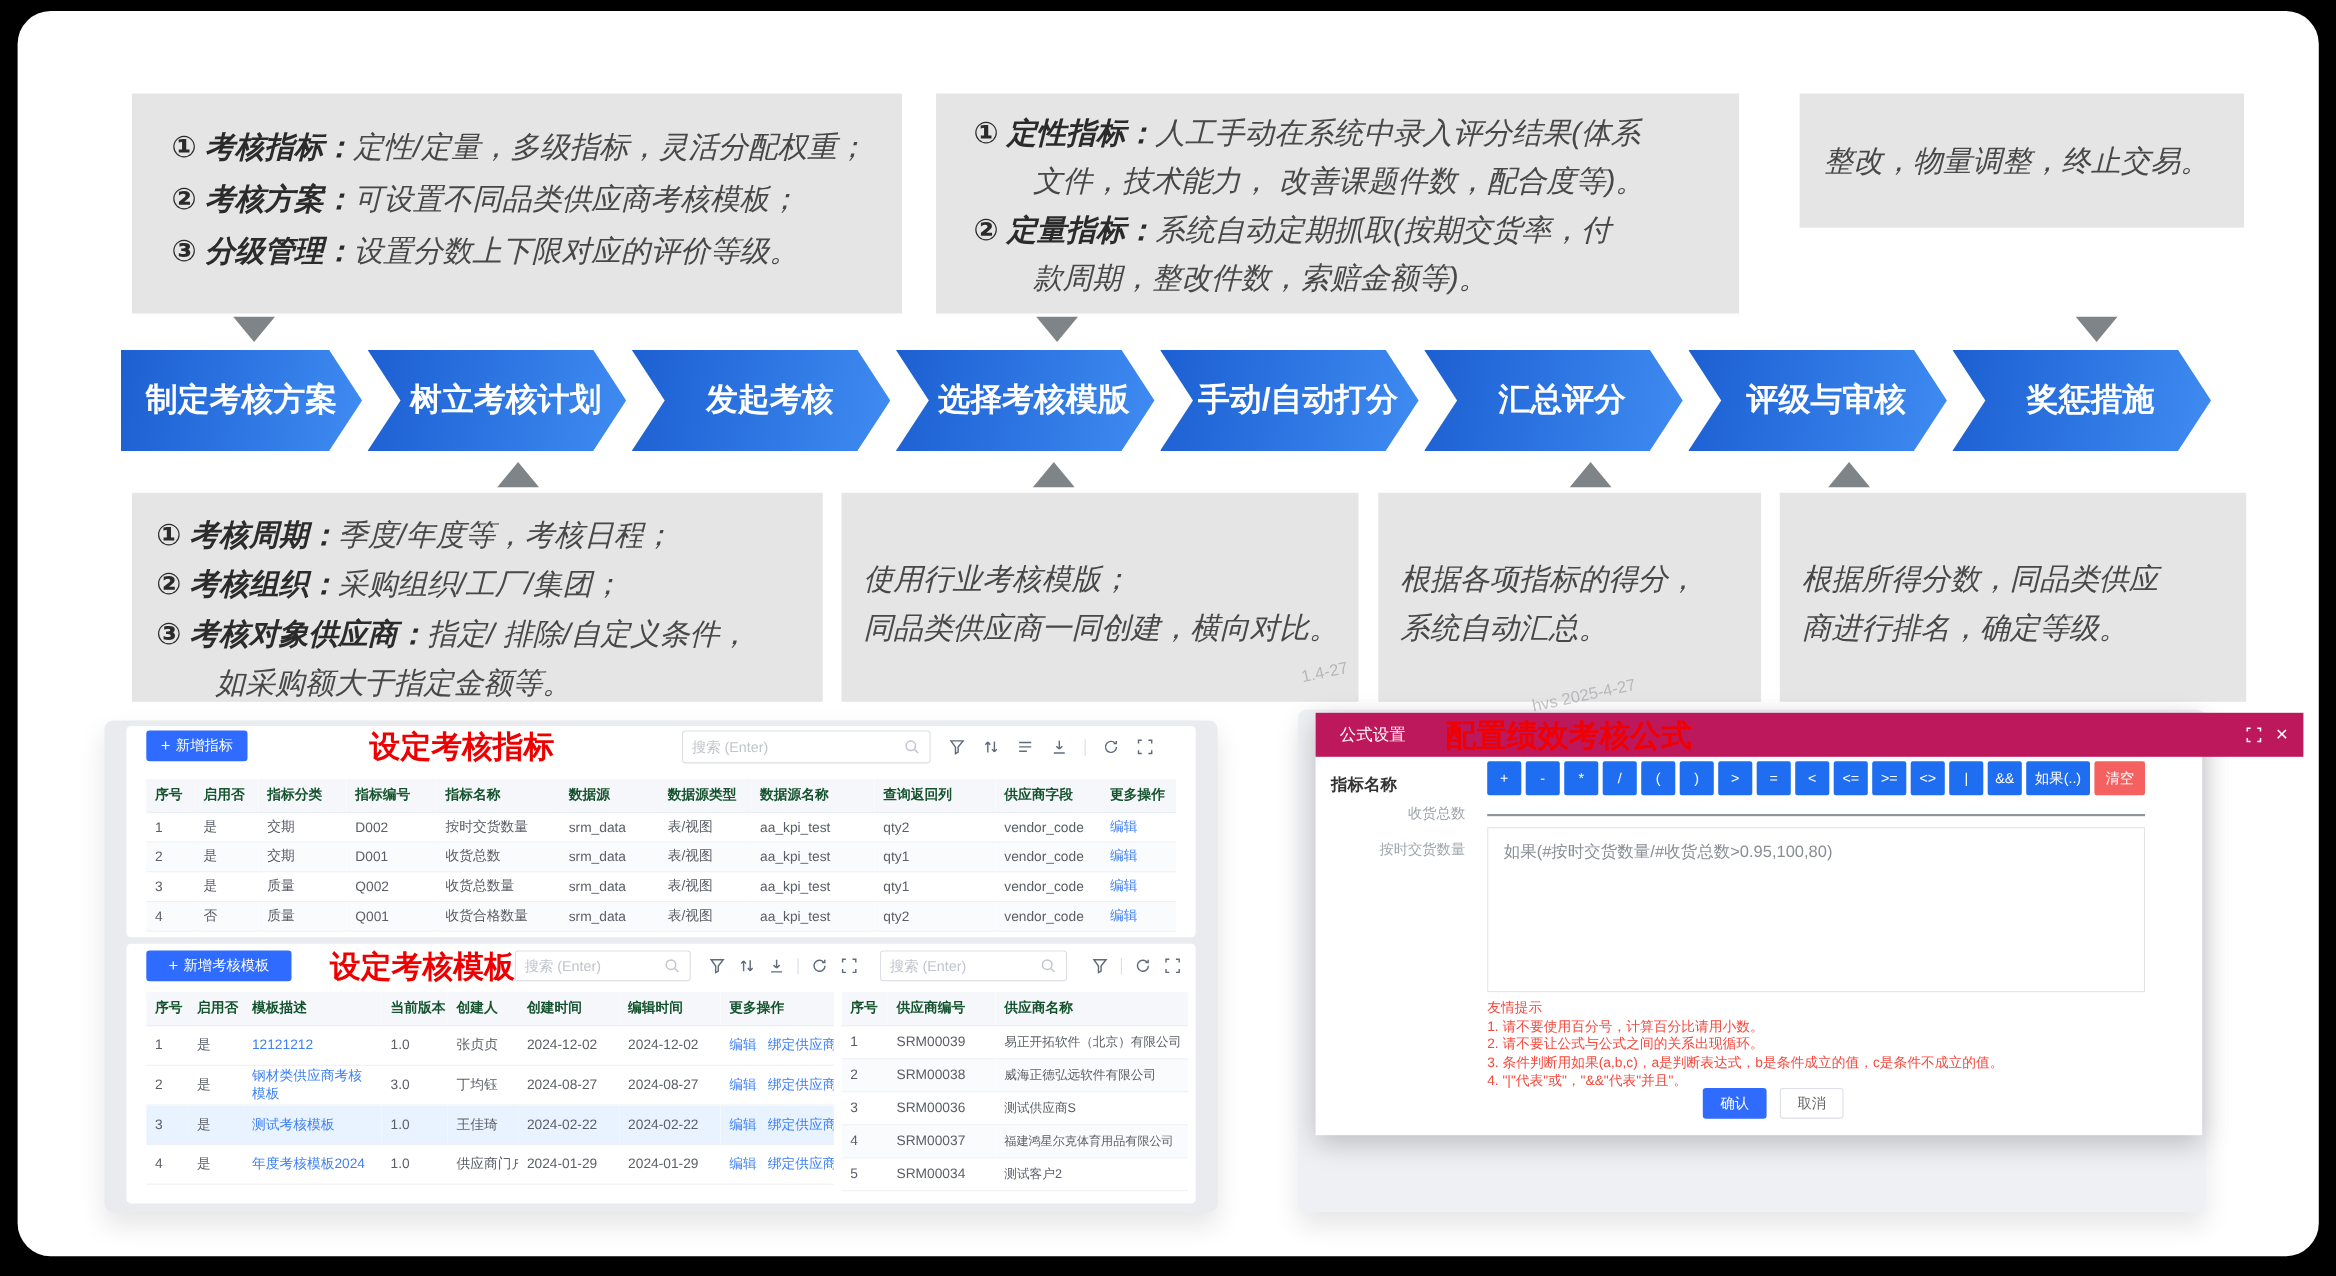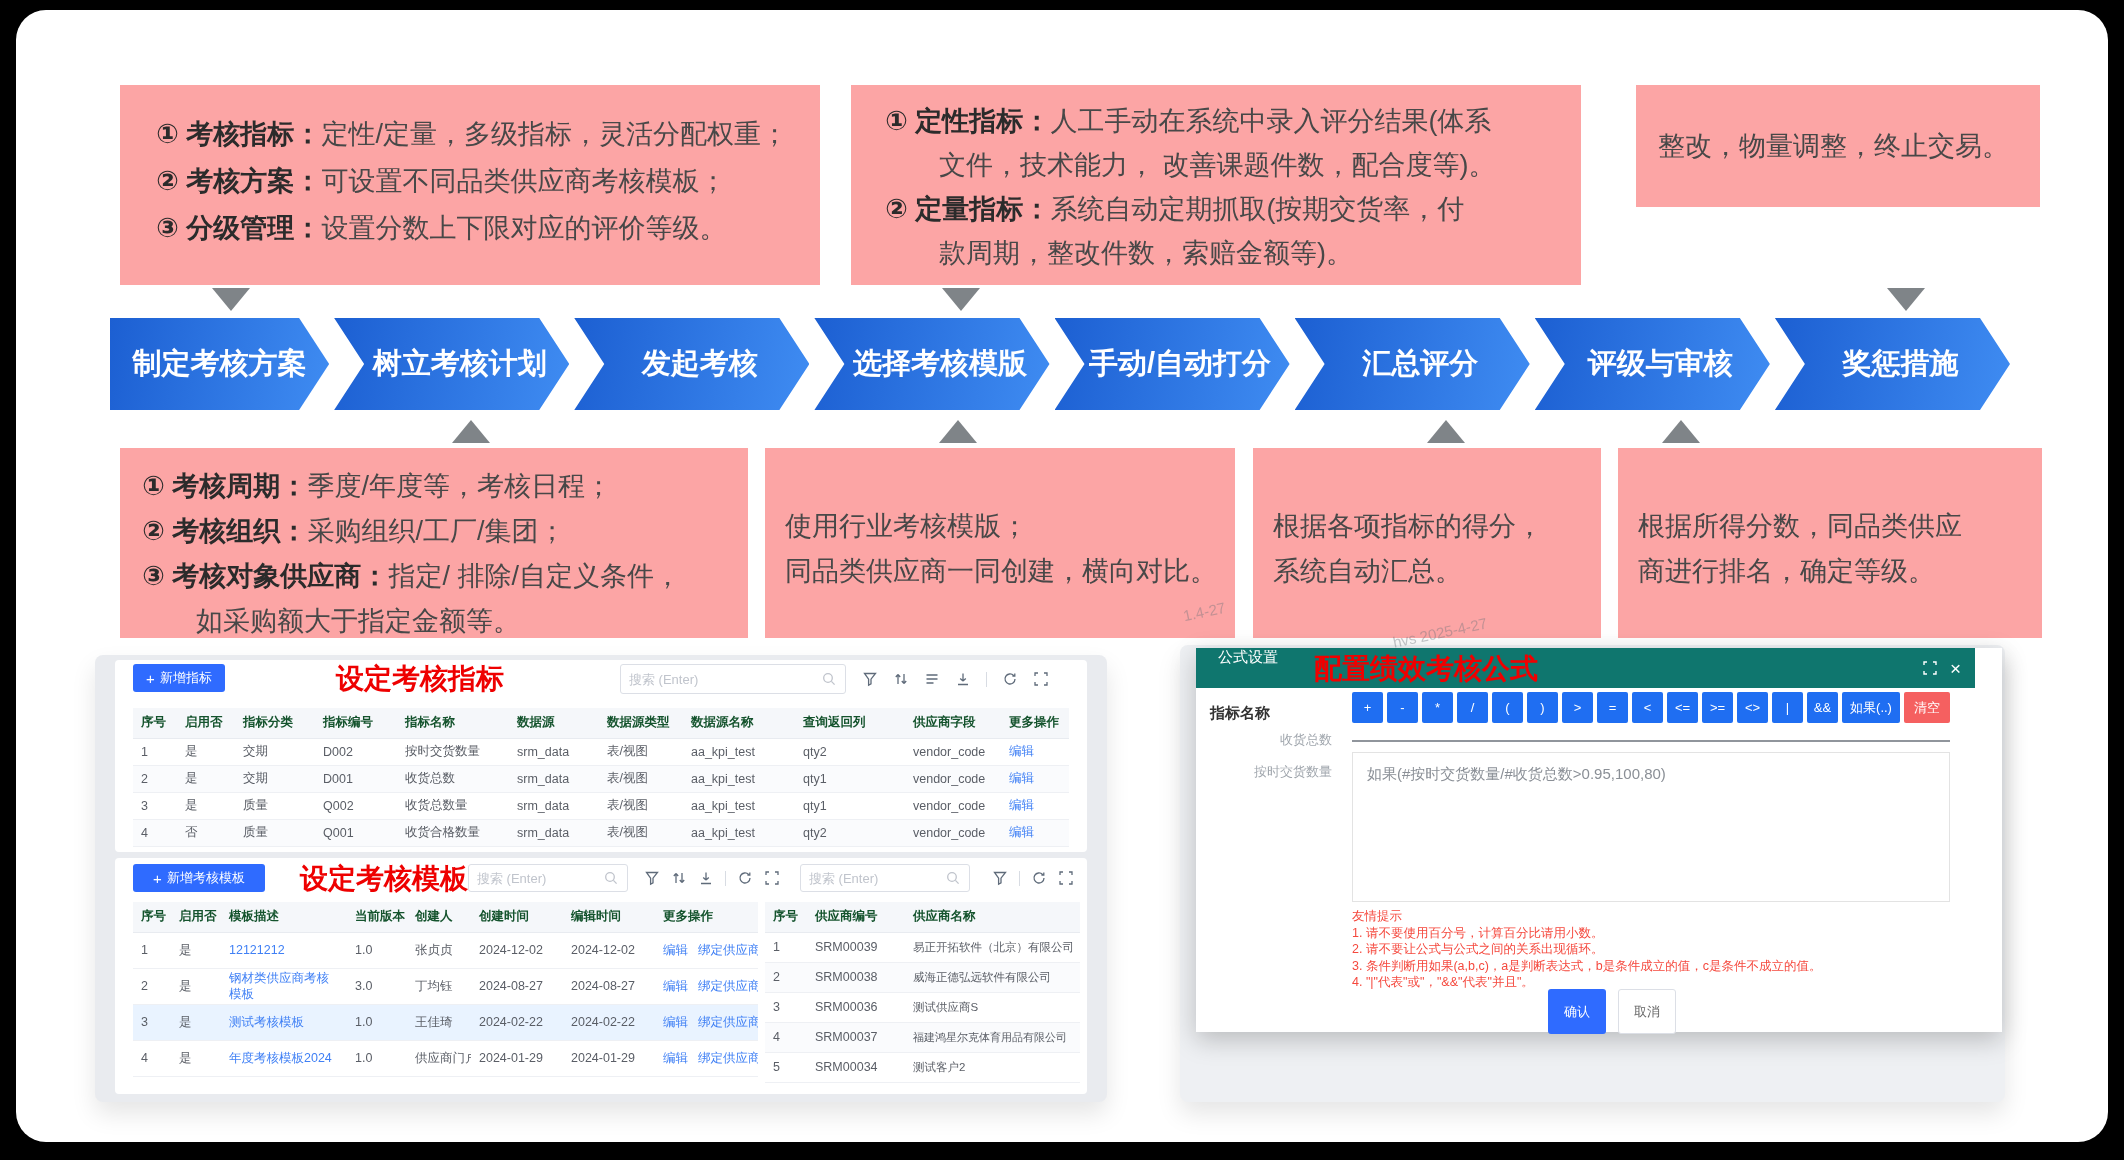--- a/index.html
+++ b/index.html
@@ -1,21 +1,21 @@
 <!DOCTYPE html>
 <html><head>
 <meta charset="utf-8">
 <style>
   * { margin:0; padding:0; box-sizing:border-box; }
   html,body { width:2124px; height:1160px; background:#000; font-family:"Liberation Sans","DejaVu Sans",sans-serif; position:relative; overflow:hidden; }
 
   .stage { position:absolute; left:16px; top:10px; width:2092px; height:1132px; background:#fff; border-radius:30px; }
 
   
-  .info-box { position:absolute; background:#fca5a5; color:#404040; }
+  .info-box { position:absolute; background:#e5e5e5; color:#404040;font-style:italic; }
   .iline { white-space:nowrap; font-size:27px; line-height:47px; color:#484848; }
   .iline b { color:#2b2b2b; }
   .single-line { display:flex; align-items:center; font-size:27px; color:#484848; }
 
   
   .tri-down { position:absolute; width:0; height:0; border-left:19px solid transparent; border-right:19px solid transparent; border-top:23px solid #7f8488; }
   .tri-up   { position:absolute; width:0; height:0; border-left:19px solid transparent; border-right:19px solid transparent; border-bottom:23px solid #7f8488; }
 
   
   .banner { position:absolute; left:110px; top:318px; width:1900px; height:92px; display:flex; gap:5px; }
@@ -52,37 +52,37 @@
   .t2 td { height:36px; }
   .t2 td.wrap { white-space:normal; line-height:16px;margin-left:32px; }
   .t3 td { height:30px; }
   .t1 tbody tr:nth-of-type(even) td, .t3 tbody tr:nth-of-type(even) td { background:#fafbfd; }
   .t2 tbody tr:nth-of-type(3) td { background:#e9f3ff; }
   .link { color:#4080f5; cursor:pointer; }
   .cell-actions span { margin-right:10px; }
 
   
   .dialog { position:absolute; left:1196px; top:648px; width:806px; height:384px; background:#fff; box-shadow:0 8px 24px rgba(0,0,0,.22); }
-  .dlg-titlebar { position:absolute; left:0; top:0; width:779px; height:40px; background:#0f766e; display:flex; }
+  .dlg-titlebar { position:absolute; left:0; top:0; width:898px; height:40px; background:#be185d; display:flex; align-items:center; }
   .dlg-title { color:#fff; font-size:15px; margin-left:22px; }
   .dlg-red { position:absolute; left:118px; top:2px; color:#f00000; font-weight:bold; font-size:28px; white-space:nowrap; }
   .dlg-icons { position:absolute; right:14px; top:0; height:40px; display:flex; align-items:center; gap:12px; color:#fff; }
   .dlg-close { font-size:19px; line-height:1; cursor:pointer; }
   .dlg-side-title { position:absolute; left:14px; top:56px; font-size:15px; font-weight:bold; color:#333; }
   .dlg-side-items { position:absolute; left:0; top:76px; width:150px; text-align:right; }
   .dlg-side-items div { font-size:13px; color:#a0a6ad; padding:7px 14px 7px 0; cursor:pointer; white-space:nowrap; }
   .ops-row { position:absolute; left:156px; top:44px; display:flex; align-items:center; }
   .ops { display:flex; gap:4px; }
   .op { width:31px; height:31px; background:#1f6ef2; color:#fff; font-size:13px; display:flex; align-items:center; justify-content:center; border-radius:2px; cursor:pointer; white-space:nowrap; }
   .ops div.op:last-of-type { width:58px; }
   .op.clear { width:46px; background:#f56060; margin-left:4px; }
   .dlg-divider { position:absolute; left:156px; top:92px; width:598px; height:2px; background:#90959c; }
   .formula-box { position:absolute; left:156px; top:104px; width:598px; height:150px; border:1px solid #e3e3e3; padding:12px 14px; font-size:15px; color:#8a8f96; }
   .hints { position:absolute; left:156px; top:260px; color:#f5483d; font-size:12.5px; line-height:16.5px; white-space:nowrap; }
-  .dlg-btn { position:absolute; width:58px; height:45px; border-radius:3px; font-size:13px; display:flex; align-items:center; justify-content:center; cursor:pointer; }
+  .dlg-btn { position:absolute; width:58px; height:28px; border-radius:3px; font-size:13px; display:flex; align-items:center; justify-content:center; cursor:pointer; }
   .btn-confirm { left:352px; top:341px; background:#2f6bff; color:#fff; }
   .btn-cancel  { left:422px; top:341px; background:#fff; color:#666; border:1px solid #dcdfe6; }
 
   .watermark { position:absolute; color:rgba(110,115,122,.40); font-size:15px; transform:rotate(-12deg); white-space:nowrap; pointer-events:none; }
 </style>
 </head>
 <body>
 
 <div class="stage"></div>
 

